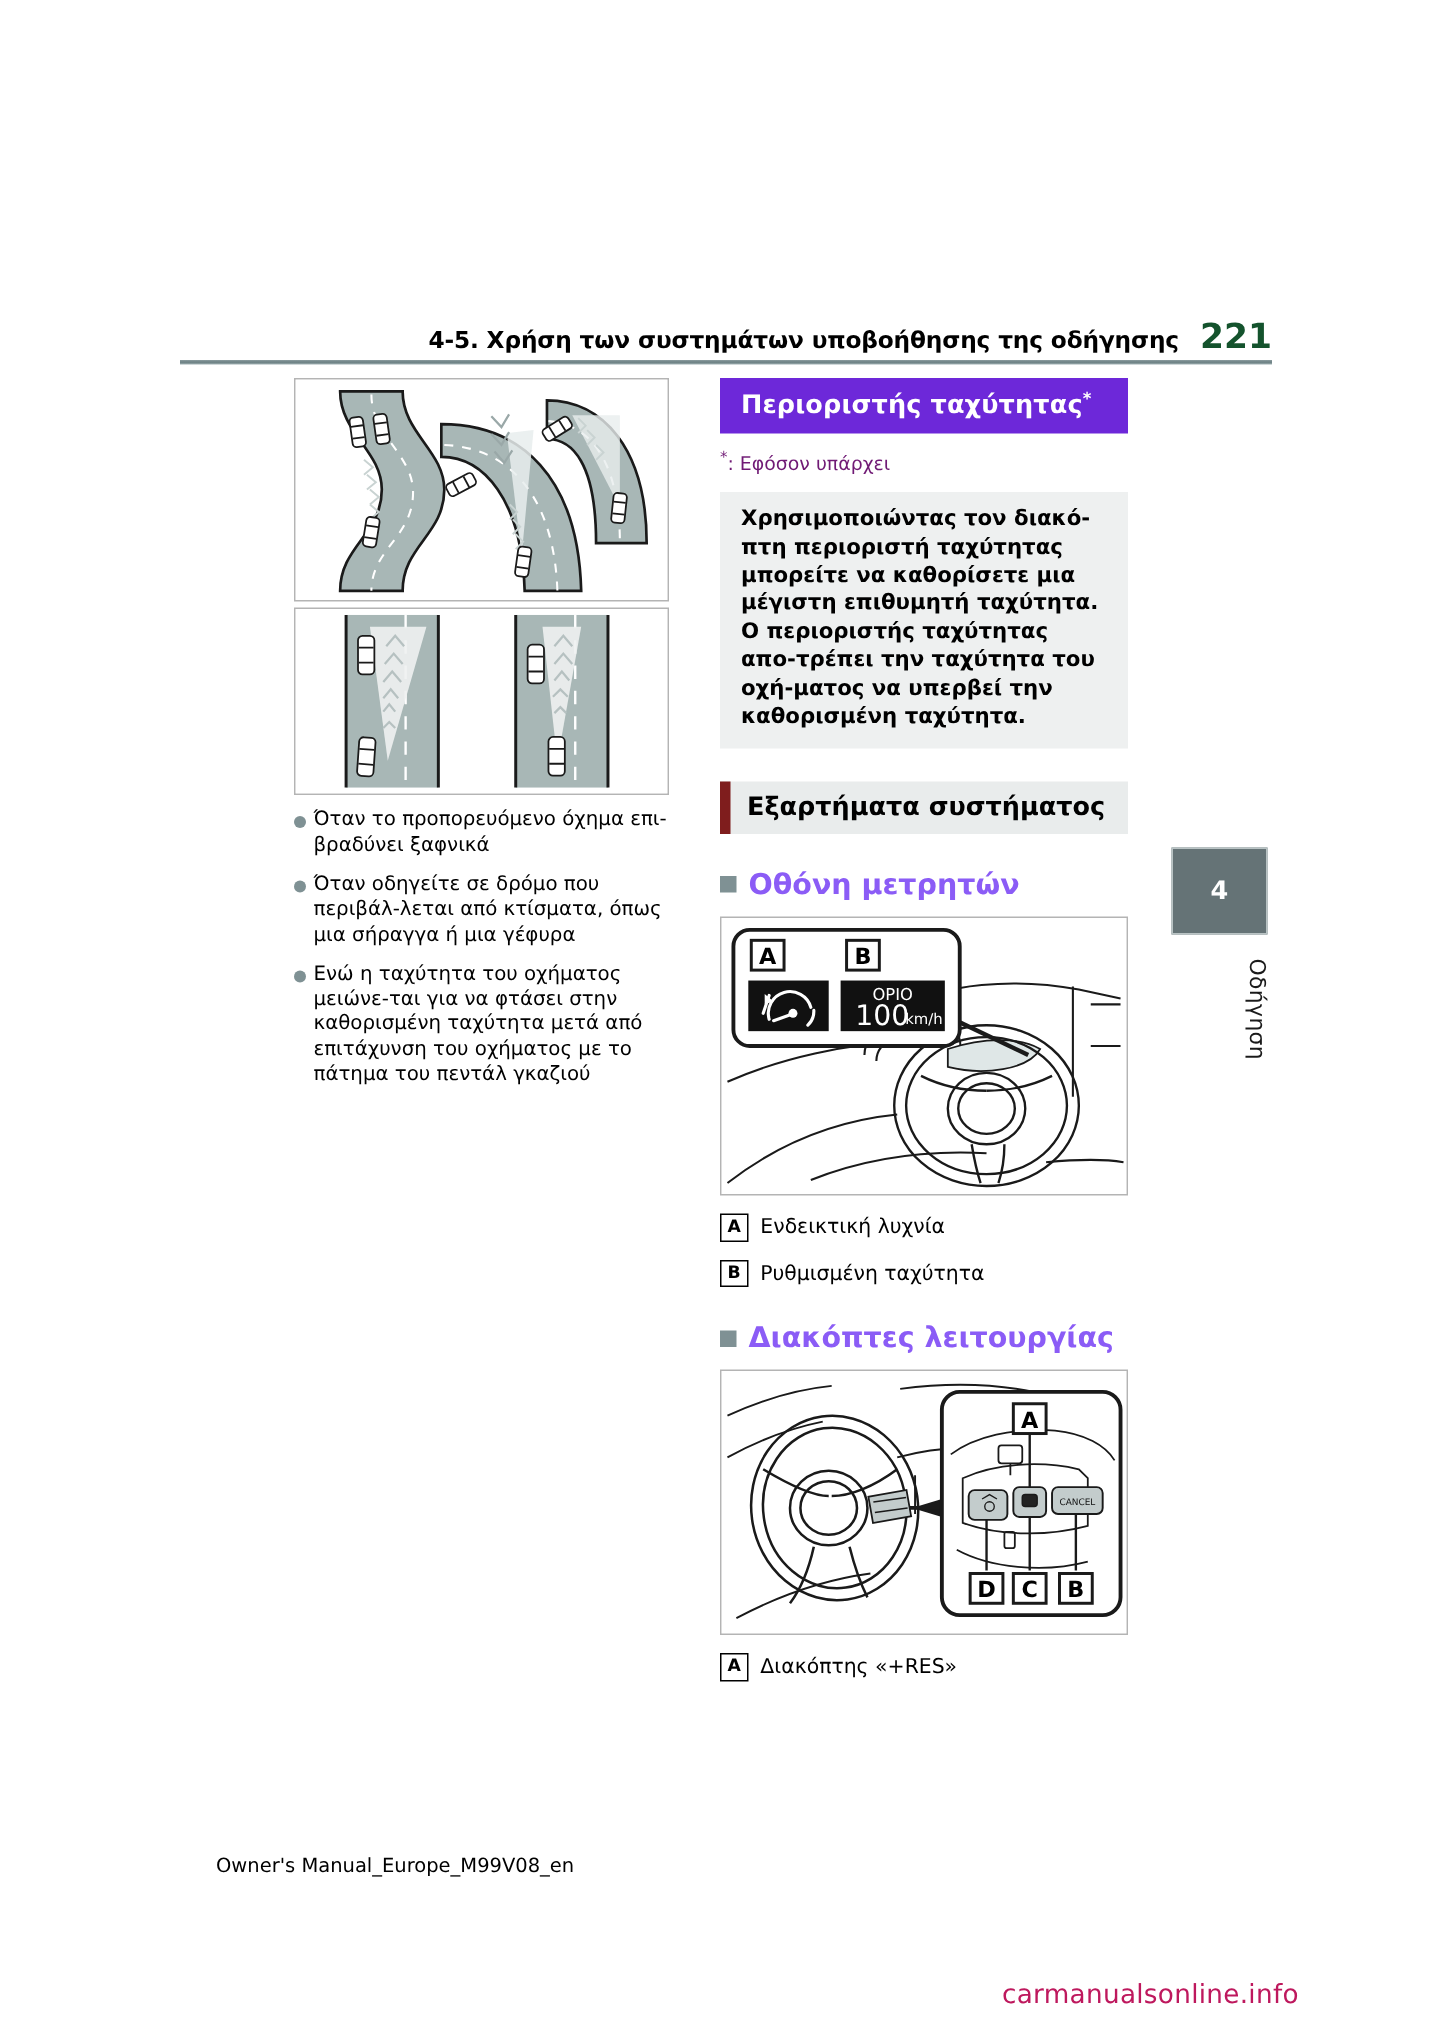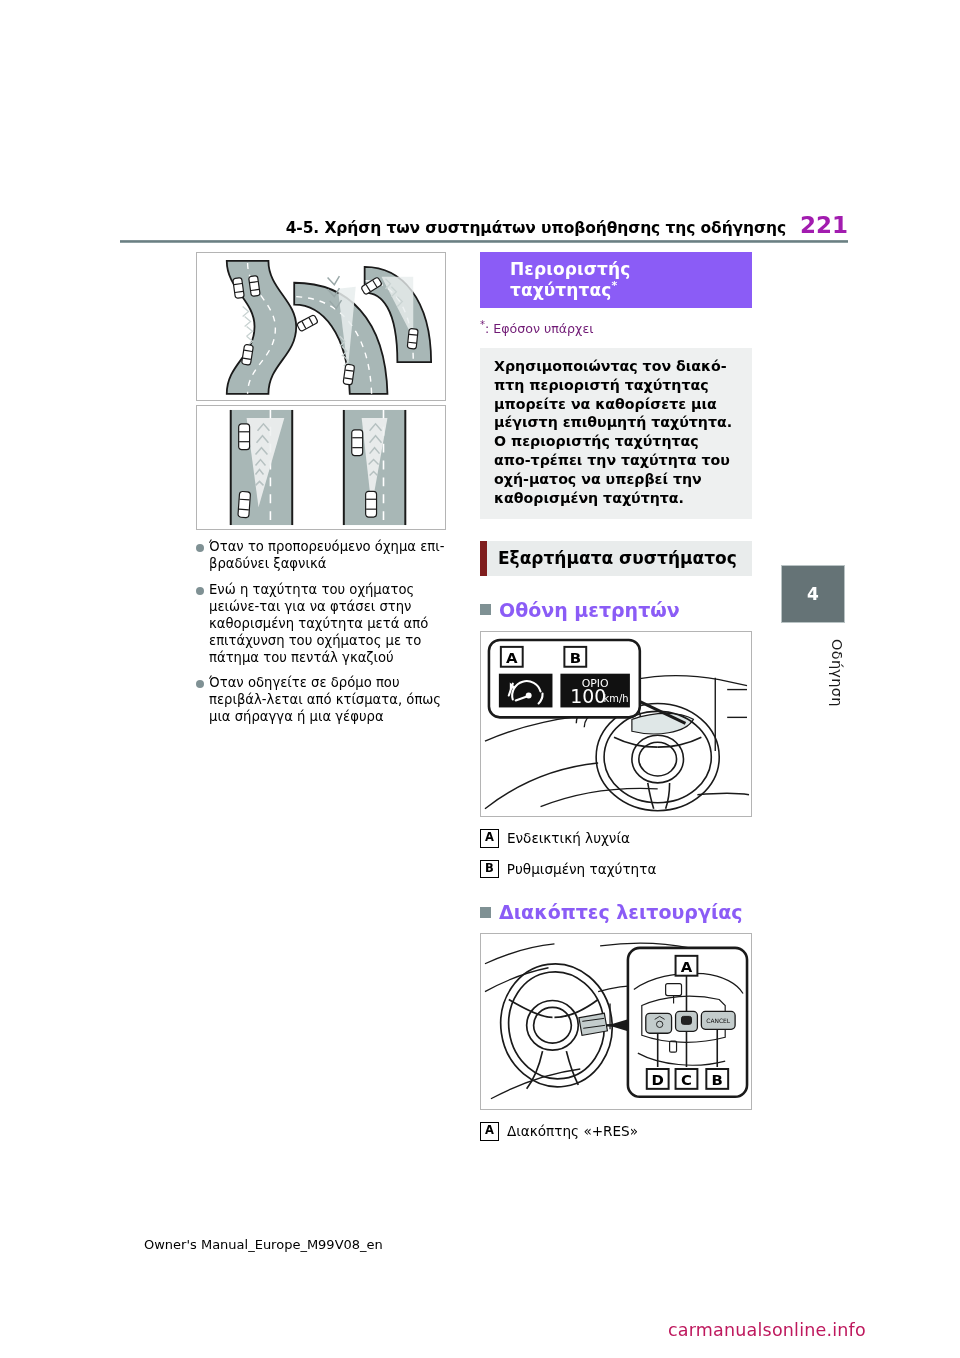--- a/index.html
+++ b/index.html
@@ -13,21 +13,21 @@
 
   
   .header-row {
     position: absolute; left: 120px; top: 212px; width: 728px;
     display: flex; align-items: baseline; justify-content: flex-end; gap: 14px;
   }
   .header-title {
     font-size: 15.5px; font-weight: bold; color: #000;
     letter-spacing: -0.1px;
   }
-  .header-page { font-size: 23px; font-weight: bold; color: #a21caf; }
+  .header-page { font-size: 23px; font-weight: bold; color: #14532d; }
   .header-rule {
     position: absolute; left: 120px; top: 240px; width: 728px; height: 3px;
     background: linear-gradient(to bottom, #8c9da0 0%, #6b7f82 50%, #9fb0b2 100%);
   }
 
   
   .side-tab {
     position: absolute; left: 781px; top: 565px;
     width: 64px; height: 58px;
     background: #657376; border: 1px solid #b9c3c4;
@@ -60,23 +60,23 @@
     margin-bottom: 9px;
   }
   .bullet::before {
     content: ""; position: absolute; left: 0; top: 5px;
     width: 8px; height: 8px; border-radius: 50%;
     background: #7f9194;
   }
 
   
   .bar-head {
-    background: #8b5cf6; color: #ffffff;
+    background: #6d28d9; color: #ffffff;
     font-size: 17px; font-weight: bold;
-    padding: 7px 12px 8px 30px;
+    padding: 7px 12px 8px 14px;
     letter-spacing: 0.1px;
   }
   .bar-head .sup { font-size: 11px; vertical-align: super; font-weight: bold; }
 
   .footnote { font-size: 12.6px; color:#701a75; margin-top: 11px; }
   .footnote .sup { font-size: 10px; vertical-align: super; }
 
   
   .info-block {
     background: #eef0f0; margin-top: 12px;
@@ -281,22 +281,22 @@
             <rect x="0" y="0" width="11" height="26" rx="3"></rect>
             <line x1="0.5" y1="8" x2="10.5" y2="8"></line>
               <line x1="0.5" y1="18" x2="10.5" y2="18"></line>
           </g>
         </g>
       </svg>
     </div>
 
     <div class="bullet-list">
       <div class="bullet">Όταν το προπορευόμενο όχημα επι-βραδύνει ξαφνικά</div>
+      <div class="bullet">Όταν οδηγείτε σε δρόμο που περιβάλ-λεται από κτίσματα, όπως μια σήραγγα ή μια γέφυρα</div>
       <div class="bullet">Ενώ η ταχύτητα του οχήματος μειώνε-ται για να φτάσει στην καθορισμένη ταχύτητα μετά από επιτάχυνση του οχήματος με το πάτημα του πεντάλ γκαζιού</div>
-      <div class="bullet">Όταν οδηγείτε σε δρόμο που περιβάλ-λεται από κτίσματα, όπως μια σήραγγα ή μια γέφυρα</div>
     </div>
   </div>
 
   <div class="col-right">
 
     <div class="bar-head">
       <span>Περιοριστής ταχύτητας</span><span class="sup">*</span>
     </div>
 
     <div class="footnote">

